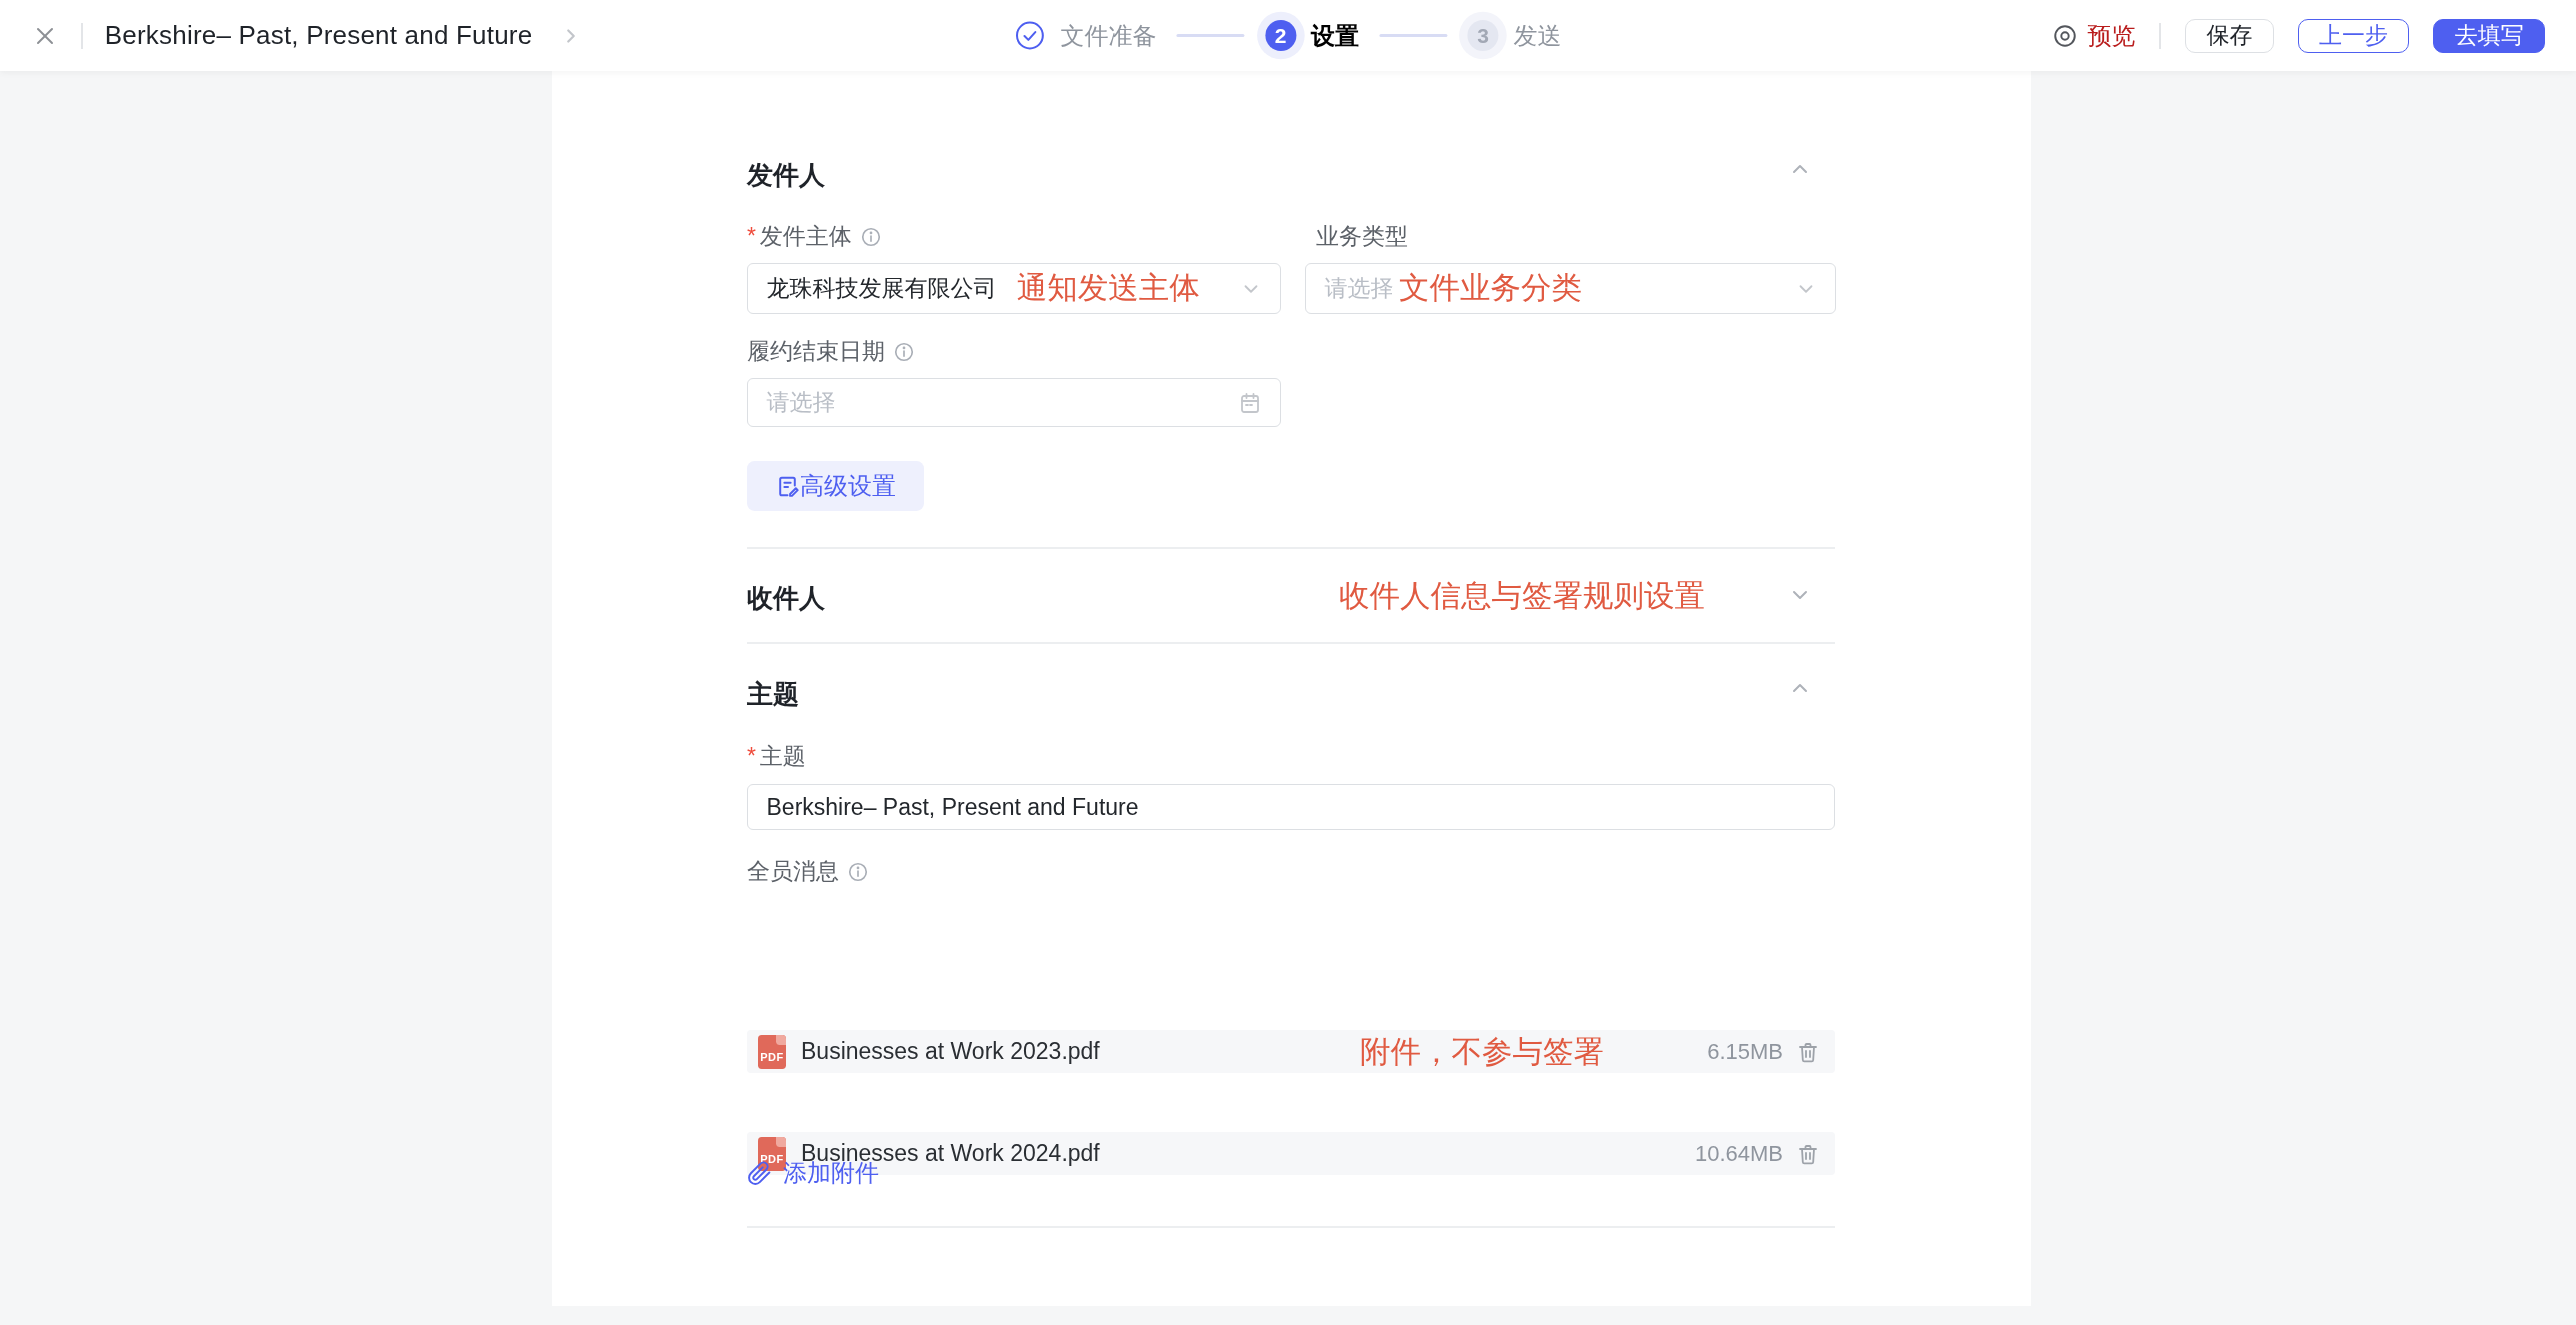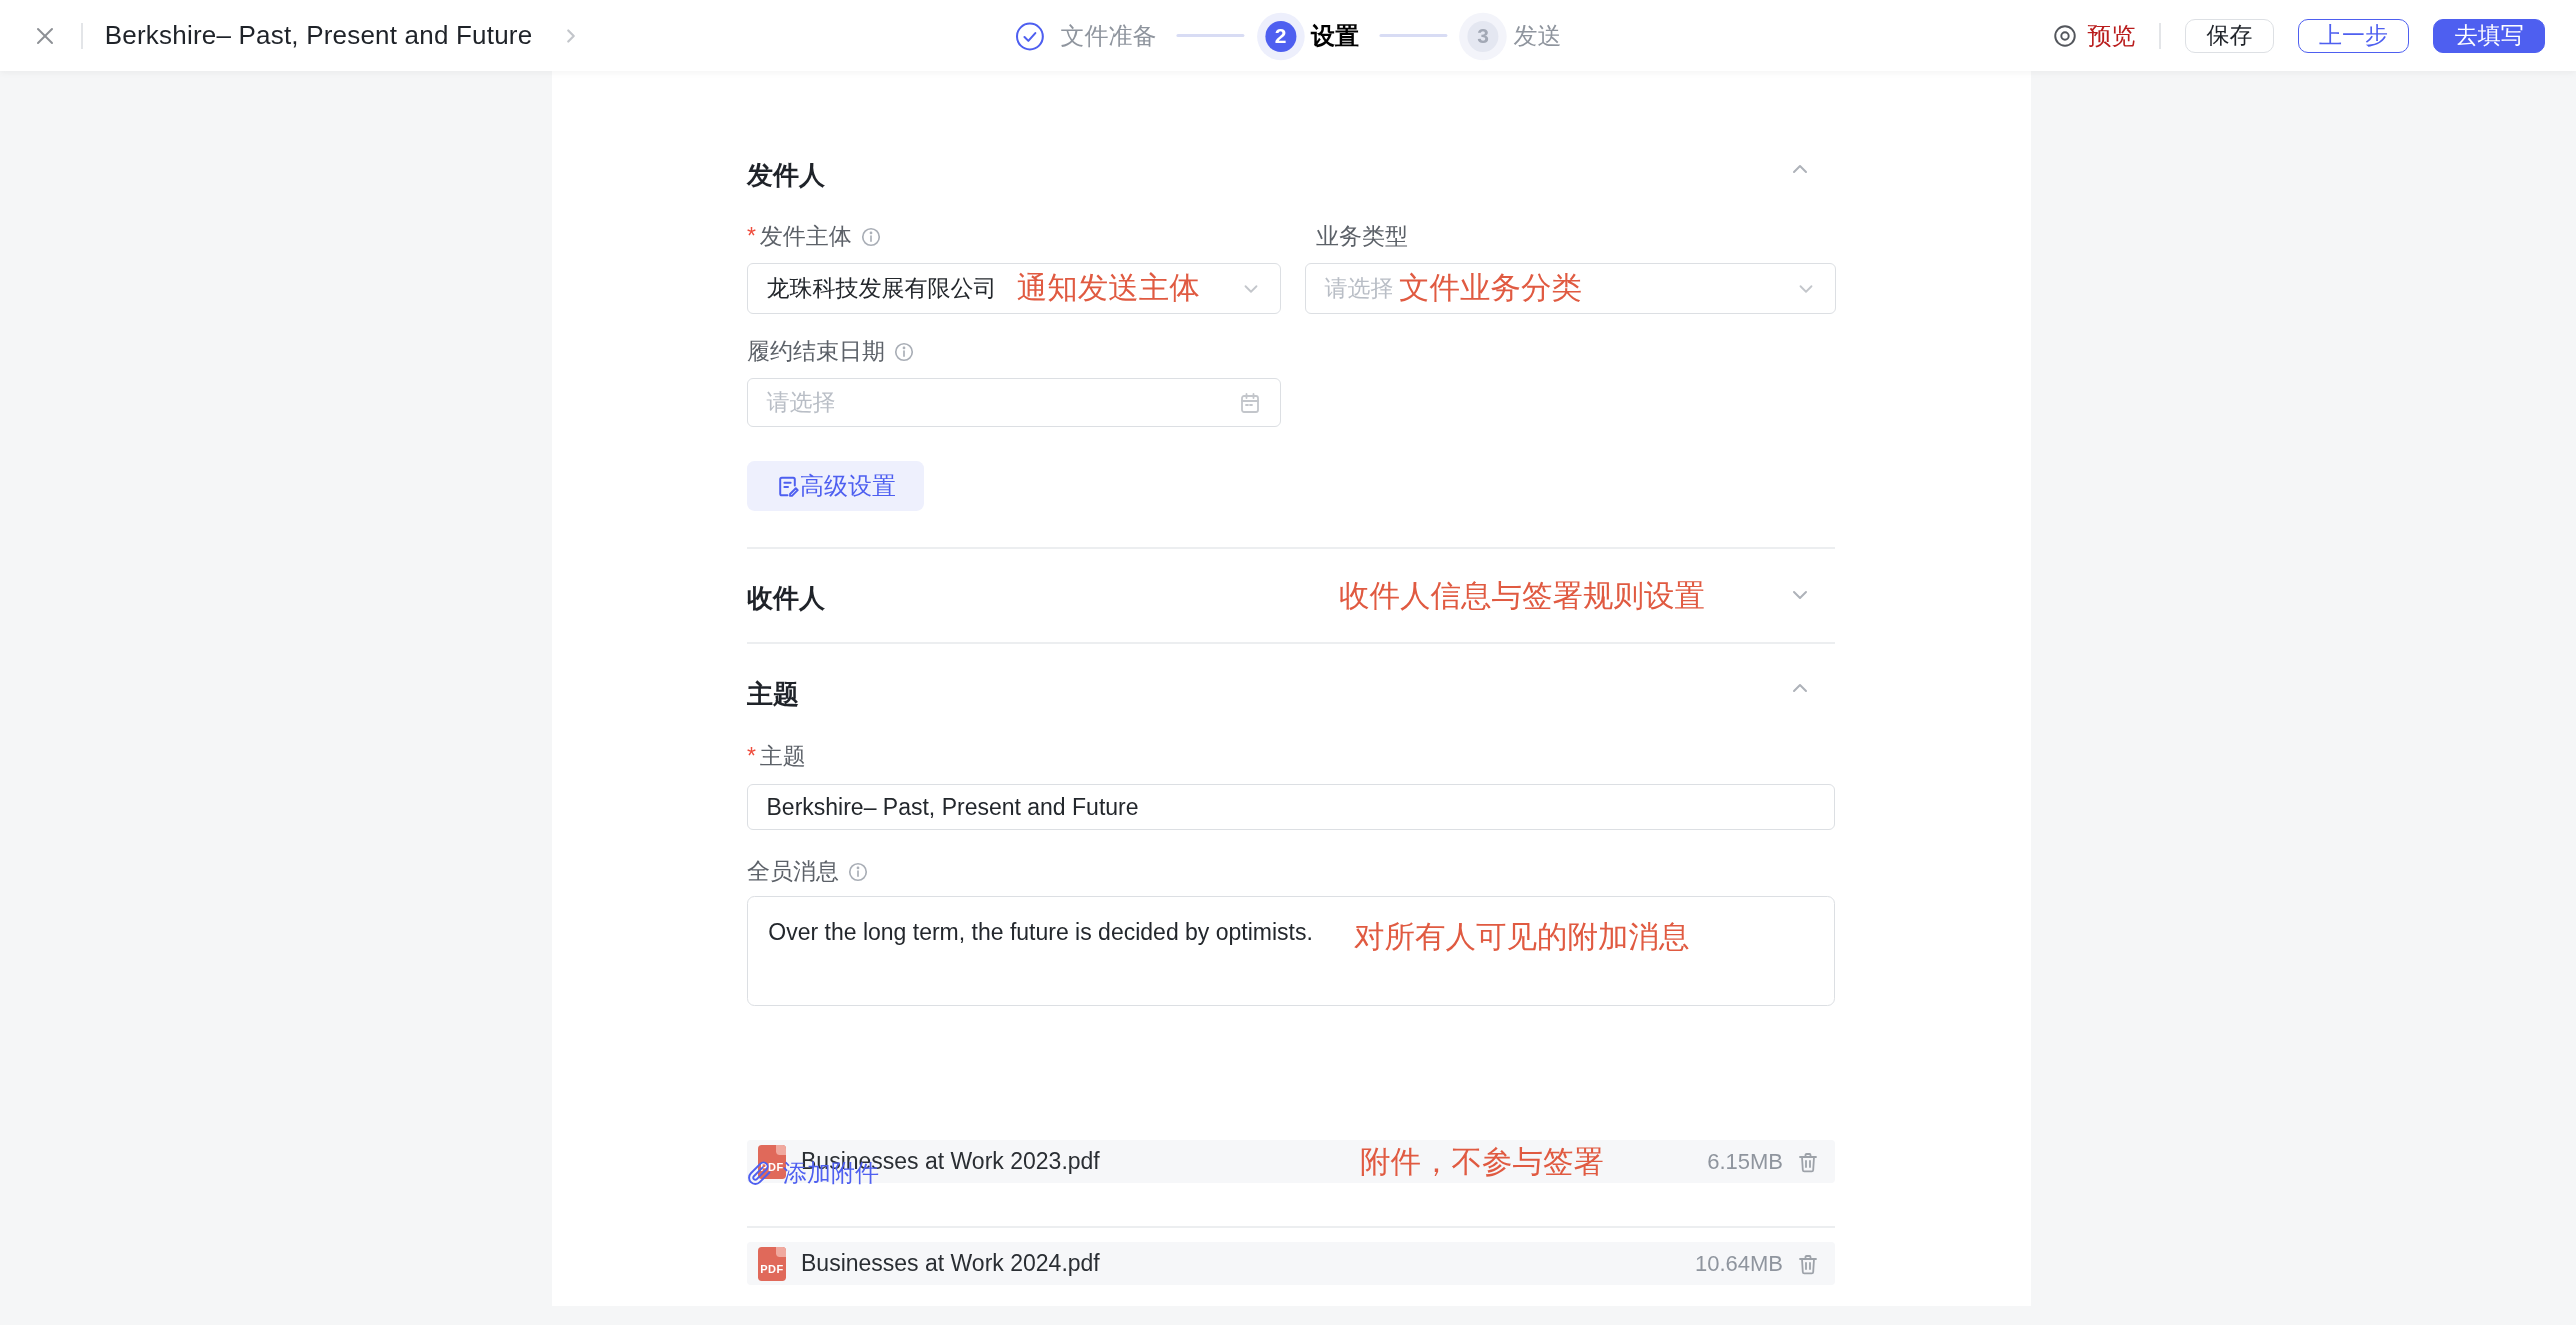--- a/index.html
+++ b/index.html
@@ -22,21 +22,21 @@
   .header-left { display: flex; align-items: center; gap: 22px; }
   .close-btn { width: 28px; height: 28px; display: flex; align-items: center; justify-content: center; cursor: pointer; }
   .vdiv { width: 1.8px; height: 26px; background: #e3e5e8; }
   .doc-title { font-size: 26px; font-weight: 500; color: #1f2329; letter-spacing: 0.2px; }
   .title-chevron { margin-left: 5.5px; display: flex; align-items: center; }
 
   .steps {
     position: absolute; left: 50%; top: 0; height: 71px; transform: translateX(-50%);
     display: flex; align-items: center;
   }
-  .step { display: flex; align-items: flex-end; gap: 15px; }
+  .step { display: flex; align-items: center; gap: 15px; }
   .step-circle {
     width: 31px; height: 31px; border-radius: 50%;
     display: flex; align-items: center; justify-content: center;
     font-size: 21px; font-weight: 600; flex: 0 0 auto;
   }
   .step-circle.active { background: #4e5ff0; color: #fff; box-shadow: 0 0 0 8.3px #edeffc; }
   .step-circle.pending { background: #e4e7f1; color: #a2a8b5; box-shadow: 0 0 0 8.3px #f3f4fa; }
   .step-label { font-size: 24px; color: #8f959e; }
   .step-label.active { color: #000000; font-weight: 600; }
   .step-connector { width: 68px; height: 2.8px; background: #d8dcf4; border-radius: 1.8px; margin: 0 20.3px; }
@@ -278,24 +278,20 @@
     <span>全员消息</span>
     <span class="info-icon">
       <svg width="22" height="22" viewBox="0 0 24 24" fill="none" stroke="#a9aeb6" stroke-width="1.8" stroke-linecap="round">
           <circle cx="12" cy="12" r="9"></circle>
           <line x1="12" y1="11" x2="12" y2="16.5"></line>
           <circle cx="12" cy="7.6" r="0.6" fill="#a9aeb6"></circle>
         </svg>
     </span>
   </div>
 
-  <div class="abs textarea-box" style="left:195px; top:825px; width:1088px; height:110px;">
-    <span>Over the long term, the future is decided by optimists.</span>
-    <span class="annotation textarea-annotation">对所有人可见的附加消息</span>
-  </div>
 
   <div class="abs attach-row" style="left:195px; top:959px; width:1088px;">
     <span class="pdf-icon">
         <span class="fold"></span>
         <span class="pdf-txt">PDF</span>
       </span>
     <span class="attach-name">Businesses at Work 2023.pdf</span>
     <span class="annotation attach-annotation">附件，不参与签署</span>
     <span class="attach-size">6.15MB</span>
     <span class="trash-btn">

